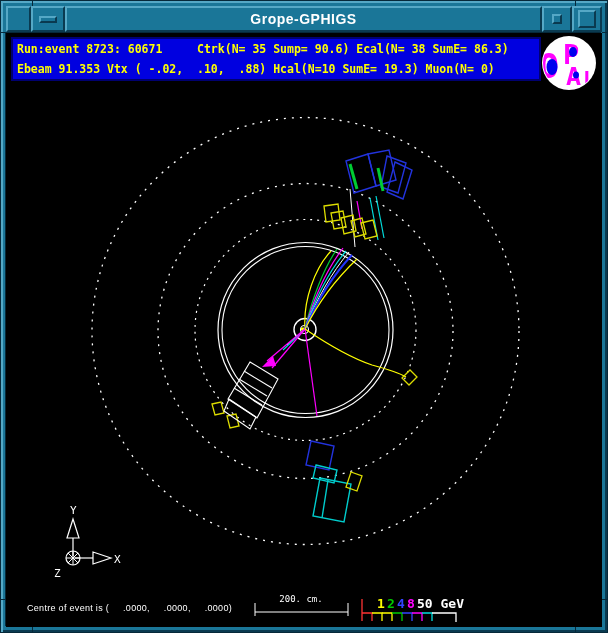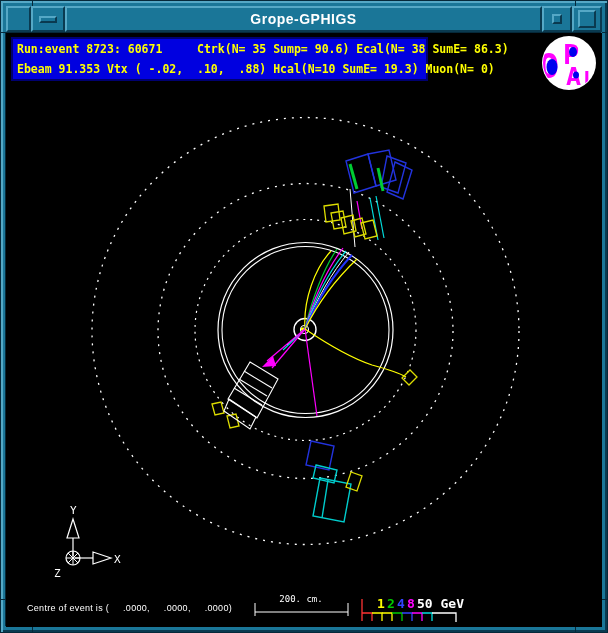--- a/index.html
+++ b/index.html
@@ -51,21 +51,21 @@
     border-top:2px solid var(--lt); border-left:2px solid var(--lt);
     border-bottom:2px solid var(--dk); border-right:2px solid var(--dk);
   }
   .client{
     position:absolute; left:6px; top:33px; width:596px; height:594px;
     background:#000000;
     box-shadow: -1px -1px 0 var(--dk2);
   }
   .display-svg{position:absolute; left:0; top:0;}
   .header-panel{
-    position:absolute; left:5px; top:4px; width:417px; height:44px;
+    position:absolute; left:5px; top:4px; width:530px; height:44px;
     background:var(--hdr-bg);
     border:2px solid #000070;
     box-sizing:border-box;
   }
   .hdr-line{
     white-space:pre;
     font:bold 11.5px "DejaVu Sans Mono", monospace;
     color:var(--hdr-fg);
     line-height:19px; padding-left:4px; padding-top:1px;
   }

